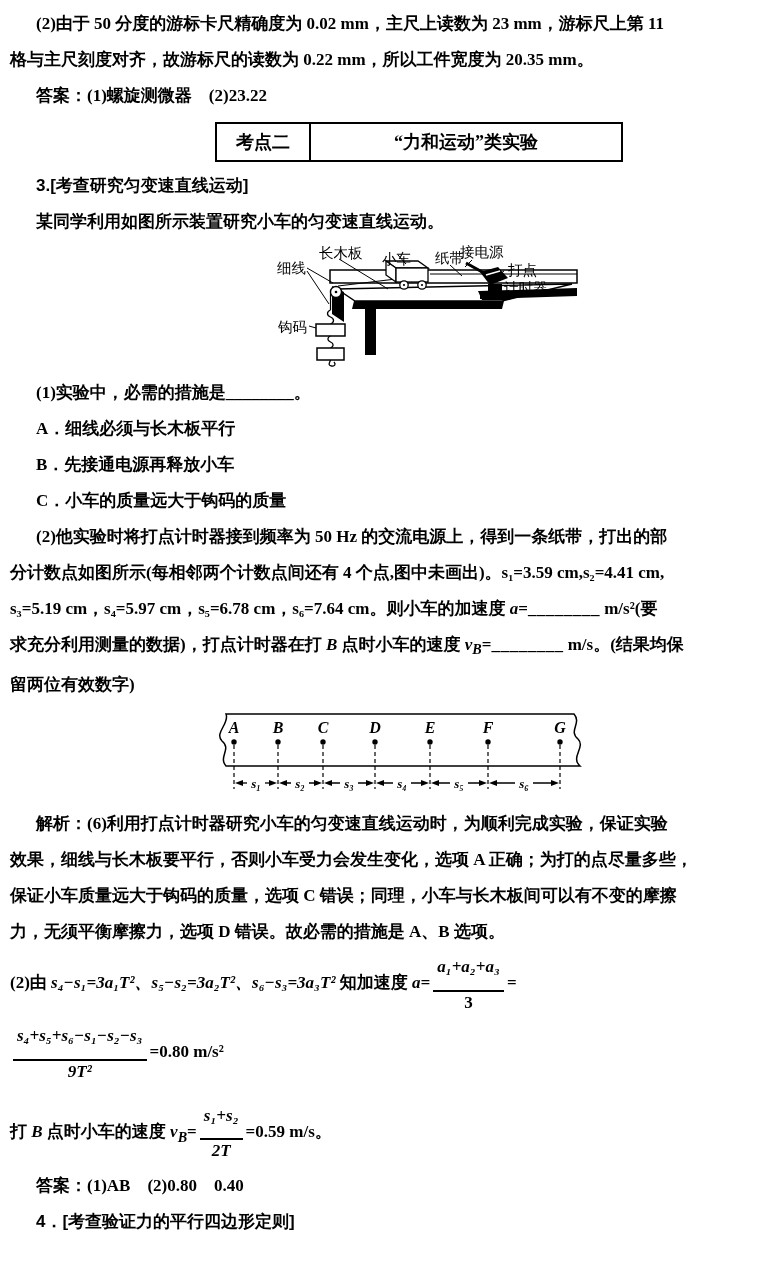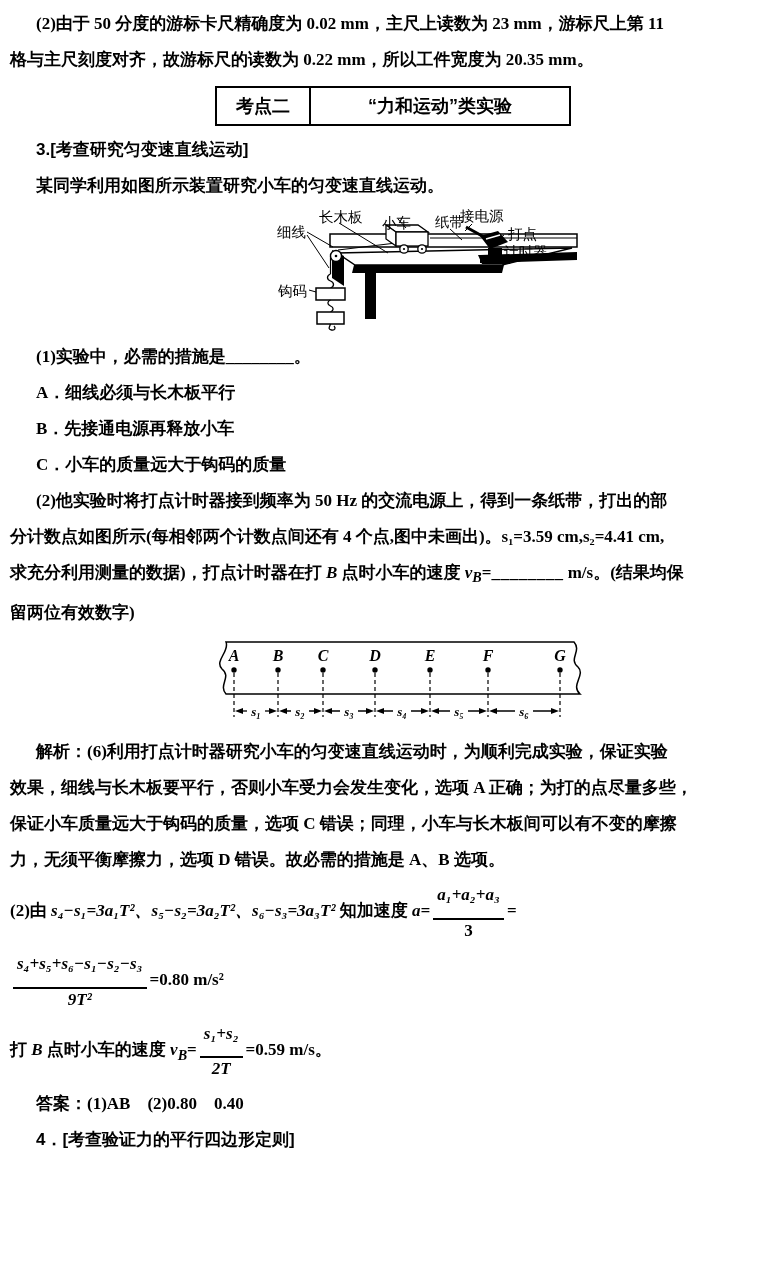--- a/index.html
+++ b/index.html
@@ -12,27 +12,27 @@
   }
   .page{padding:6px 12px 8px 10px;}
   .line{line-height:36px;white-space:nowrap;}
   .ind{padding-left:26px;}
   .sans{font-family:"Liberation Sans","DejaVu Sans",sans-serif;}
   .math{font-style:italic;}
   .blank{letter-spacing:0.5px;}
 
   
   .kaodian{
-    display:flex;width:356px;margin:8px 0 6px 205px;
+    display:flex;width:408px;margin:8px 0 6px 205px;
     border:2px solid #000;box-sizing:border-box;
     font-family:"Liberation Sans","DejaVu Sans",sans-serif;
     font-weight:700;font-size:18px;
   }
   .kaodian .cell1{width:92px;border-right:2px solid #000;text-align:center;padding:6px 0;}
-  .kaodian .cell2{flex:1;text-align:center;padding:6px 0;}
+  .kaodian .cell2{flex:1;text-align:center;padding:6px 0;font-family:Liberation Serif, serif;}
 
   
   .formula{line-height:normal;padding:7px 0;white-space:nowrap;}
   .frac{display:inline-block;vertical-align:middle;text-align:center;line-height:1.15;margin:0 3px;}
   .frac .num{display:block;border-bottom:2px solid #000;padding:0 4px 13px;}
   .frac .den{display:block;padding-top:1px;}
 
   .diagram-wrap{margin:2px 0 0 222px;}
   .tape-wrap{margin:8px 0 2px 200px;}
 
@@ -41,20 +41,23 @@
   .tape-letter{font-size:16px;font-style:italic;font-weight:700;}
   .tape-s{font-size:13px;font-style:italic;font-weight:700;}
 </style>
 </head>
 <body>
 
 <div class="page">
 
   <div class="line ind">(2)由于 50 分度的游标卡尺精确度为 0.02 mm，主尺上读数为 23 mm，游标尺上第 11</div>
   <div class="line">格与主尺刻度对齐，故游标尺的读数为 0.22 mm，所以工件宽度为 20.35 mm。</div>
+  <div class="line ind">
+    <span class="sans">答案：</span><span>(1)螺旋测微器　(2)23.22</span>
+  </div>
 
   <div class="kaodian">
     <div class="cell1">考点二</div>
     <div class="cell2">“力和运动”类实验</div>
   </div>
 
   <div class="line ind sans">3.[考查研究匀变速直线运动]</div>
   <div class="line ind">某同学利用如图所示装置研究小车的匀变速直线运动。</div>
 
   <div class="diagram-wrap">
@@ -120,20 +123,23 @@
     </svg>
   </div>
 
   <div class="line ind">(1)实验中，必需的措施是________。</div>
   <div class="line ind">A．细线必须与长木板平行</div>
   <div class="line ind">B．先接通电源再释放小车</div>
   <div class="line ind">C．小车的质量远大于钩码的质量</div>
 
   <div class="line ind">(2)他实验时将打点计时器接到频率为 50 Hz 的交流电源上，得到一条纸带，打出的部</div>
   <div class="line">分计数点如图所示(每相邻两个计数点间还有 4 个点,图中未画出)。s₁=3.59 cm,s₂=4.41 cm,</div>
+  <div class="line">
+    <span>s₃=5.19 cm，s₄=5.97 cm，s₅=6.78 cm，s₆=7.64 cm。则小车的加速度 </span><span class="math">a</span><span>=</span><span class="blank">________</span><span> m/s²(要</span>
+  </div>
   <div class="line">
     <span>求充分利用测量的数据)，打点计时器在打 </span><span class="math">B</span><span> 点时小车的速度 </span><span class="math">v</span><sub class="math">B</sub><span>=</span><span class="blank">________</span><span> m/s。(结果均保</span>
   </div>
   <div class="line">留两位有效数字)</div>
 
   <div class="tape-wrap">
     <svg width="380" height="88" viewBox="0 0 380 88">
 
       <path d="M16,3 L364,3 C372,12 358,20 368,28 C376,36 360,46 370,55 L16,55 C8,46 22,38 12,30 C4,22 20,12 16,3 Z" fill="#ffffff" stroke="#000" stroke-width="1.5"></path>
 
@@ -210,21 +216,21 @@
   <div class="line">力，无须平衡摩擦力，选项 D 错误。故必需的措施是 A、B 选项。</div>
 
   <div class="formula ind">
     <span>(2)由 </span><span class="math">s₄−s₁=3a₁T²、s₅−s₂=3a₂T²、s₆−s₃=3a₃T²</span><span> 知加速度 </span><span class="math">a=</span><span class="frac"><span class="num math">a₁+a₂+a₃</span><span class="den">3</span></span><span>=</span>
   </div>
 
   <div class="formula">
     <span class="frac"><span class="num math">s₄+s₅+s₆−s₁−s₂−s₃</span><span class="den math">9T²</span></span><span>=0.80 m/s²</span>
   </div>
 
-  <div class="formula ind" style="">
+  <div class="formula ind" style="margin-top:10px;">
     <span>打 </span><span class="math">B</span><span> 点时小车的速度 </span><span class="math">v</span><sub class="math">B</sub><span>=</span><span class="frac"><span class="num math">s₁+s₂</span><span class="den math">2T</span></span><span>=0.59 m/s。</span>
   </div>
 
   <div class="line ind">
     <span class="sans">答案：</span><span>(1)AB　(2)0.80　0.40</span>
   </div>
 
   <div class="line ind sans">4．[考查验证力的平行四边形定则]</div>
 
 </div>

